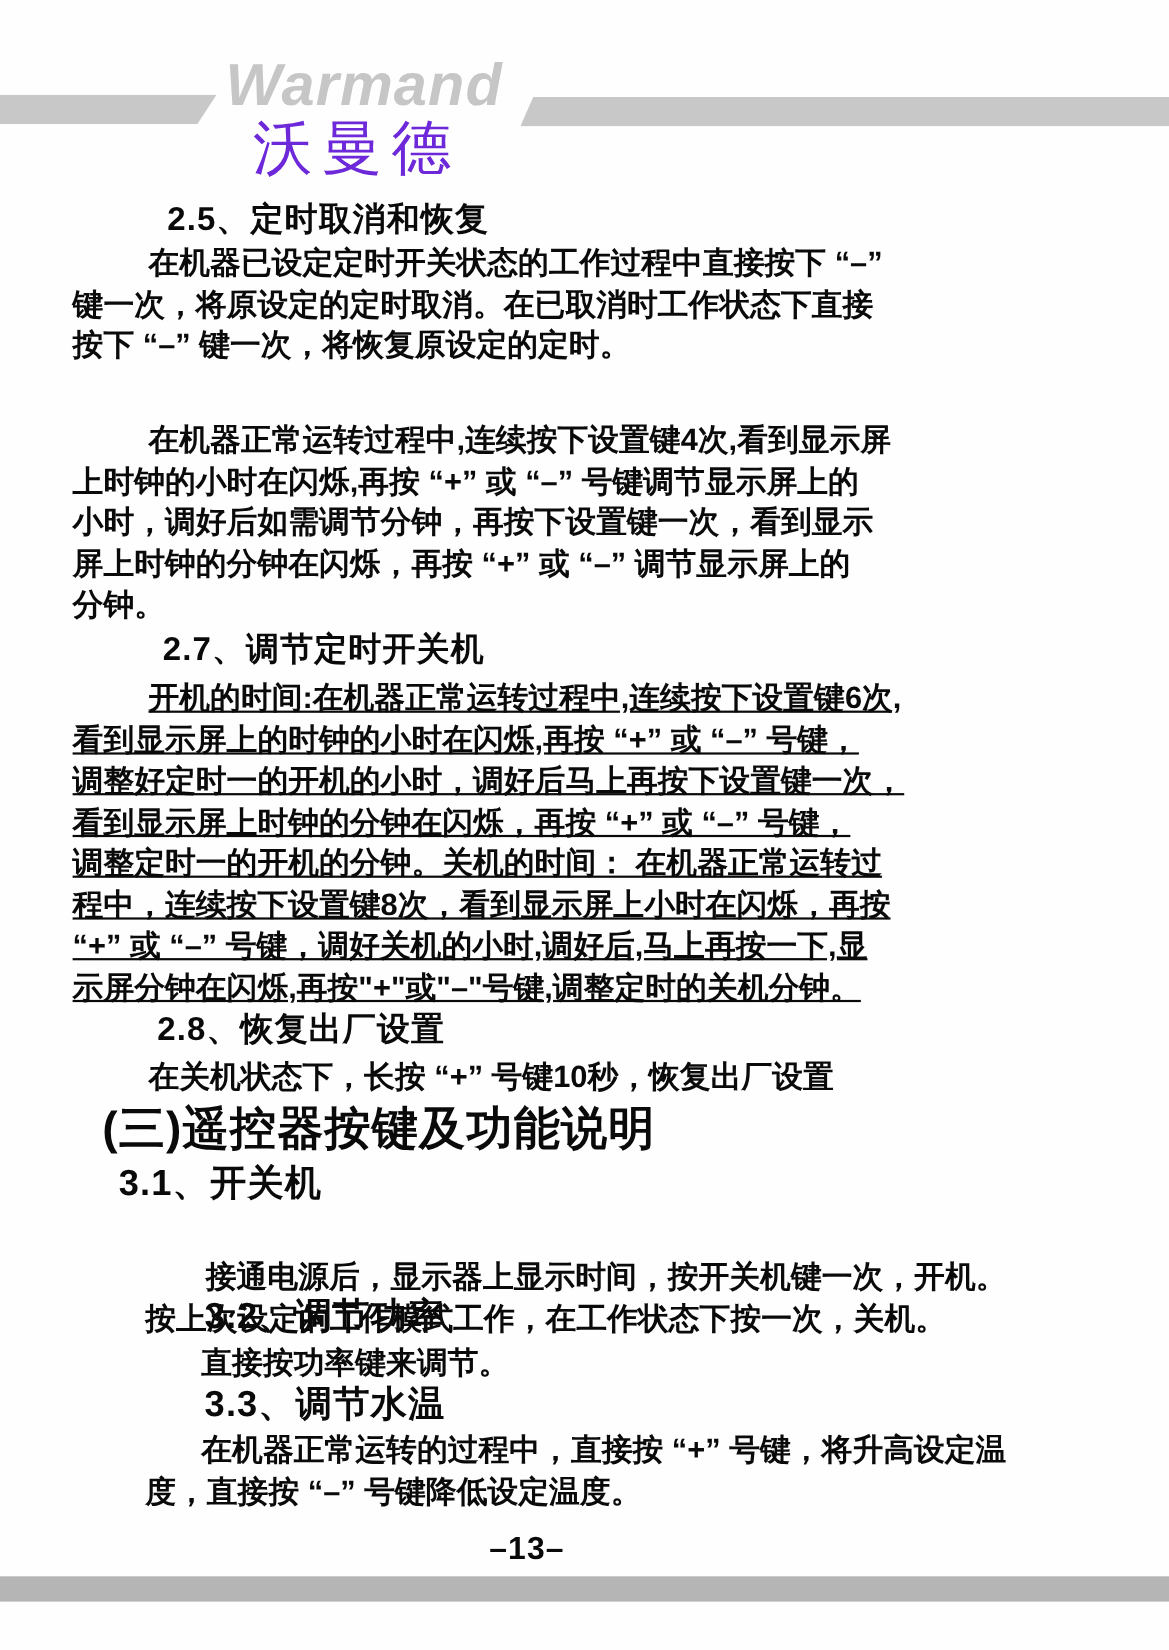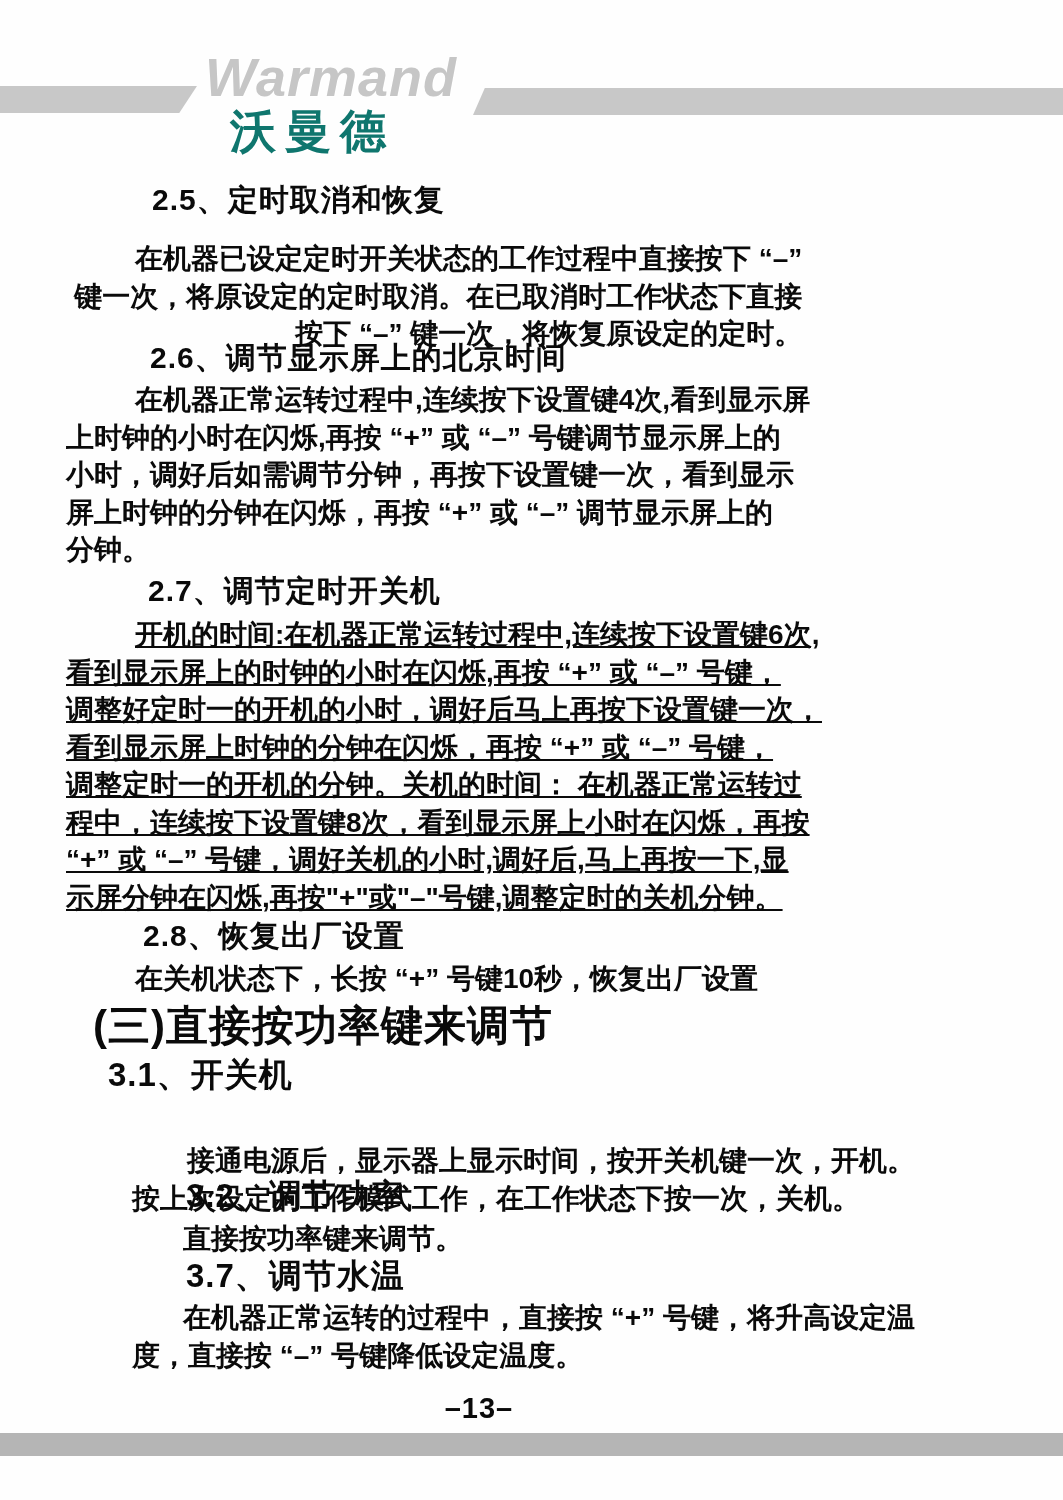--- a/index.html
+++ b/index.html
@@ -19,35 +19,35 @@
   .bar-right { top:88px; left:473px; width:590px; height:27px;
                clip-path:polygon(2% 0, 100% 0, 100% 100%, 0 100%); }
   .logo-en {
     position:absolute; top:50px; left:205px;
     font-size:54px; font-weight:bold; font-style:italic;
     color:#c6c6c6; letter-spacing:1px; line-height:1;
     text-shadow:1px 1px 0 #ffffff;
   }
   .logo-cn {
     position:absolute; top:108px; left:230px;
-    font-size:46px; font-weight:bold;
-    color:#0f766e; letter-spacing:9px; line-height:1;
+    font-size:54px; font-weight:normal;
+    color:#6d28d9; letter-spacing:9px; line-height:1;
     text-shadow:1px 1px 0 #ffffff;
   }
 
   
   .hd, .body, .chapter, .hd3, .footer { position:absolute; margin:0; white-space:pre; }
 
   .hd      { font-size:30px; font-weight:900; line-height:1.06; letter-spacing:1px; }
   .hd3     { font-size:33px; font-weight:700; line-height:1.06; letter-spacing:1px; }
   .chapter { font-size:42px; font-weight:900; line-height:1.05; letter-spacing:1px; }
   .body    { font-size:28px; font-weight:700; line-height:37.5px; }
 
   .hd-25 { top:184px;  left:152px; }
-  .p-25  { top:240px;  left:66px;  text-indent:69px;text-align:right; }
+  .p-25  { top:220px;  left:66px;  text-indent:69px; }
   .hd-26 { top:342px;  left:150px; }
   .p-26  { top:381px;  left:66px;  text-indent:69px; }
   .hd-27 { top:575px;  left:148px; }
   .p-27  { top:616px;  left:66px;  text-indent:69px;text-decoration:underline; }
   .hd-28 { top:920px;  left:143px; }
   .p-28  { top:960px;  left:66px;  text-indent:69px; }
 
   .chapter-3 { top:1004px; left:93px; }
 
   .hd-31 { top:1058px; left:108px; }
@@ -74,49 +74,48 @@
   <div class="bar bar-left"></div>
   <div class="bar bar-right"></div>
   <div class="logo-en">Warmand</div>
   <div class="logo-cn">沃曼德</div>
 
   <h2 class="hd hd-25">2.5、定时取消和恢复</h2>
   <p class="body p-25">在机器已设定定时开关状态的工作过程中直接按下 “–”
 键一次，将原设定的定时取消。在已取消时工作状态下直接
 按下 “–” 键一次，将恢复原设定的定时。</p>
 
-  <h2 class="hd hd-26">2.6、调节显示屏上的北京时间</h2>
   <p class="body p-26">在机器正常运转过程中,连续按下设置键4次,看到显示屏
 上时钟的小时在闪烁,再按 “+” 或 “–” 号键调节显示屏上的
 小时，调好后如需调节分钟，再按下设置键一次，看到显示
 屏上时钟的分钟在闪烁，再按 “+” 或 “–” 调节显示屏上的
 分钟。</p>
 
   <h2 class="hd hd-27">2.7、调节定时开关机</h2>
   <p class="body p-27">开机的时间:在机器正常运转过程中,连续按下设置键6次,
 看到显示屏上的时钟的小时在闪烁,再按 “+” 或 “–” 号键，
 调整好定时一的开机的小时，调好后马上再按下设置键一次，
 看到显示屏上时钟的分钟在闪烁，再按 “+” 或 “–” 号键，
 调整定时一的开机的分钟。关机的时间： 在机器正常运转过
 程中，连续按下设置键8次，看到显示屏上小时在闪烁，再按
 “+” 或 “–” 号键，调好关机的小时,调好后,马上再按一下,显
 示屏分钟在闪烁,再按"+"或"–"号键,调整定时的关机分钟。</p>
 
   <h2 class="hd hd-28">2.8、恢复出厂设置</h2>
   <p class="body p-28">在关机状态下，长按 “+” 号键10秒，恢复出厂设置</p>
 
-  <h1 class="chapter chapter-3">(三)直接按功率键来调节</h1>
+  <h1 class="chapter chapter-3">(三)遥控器按键及功能说明</h1>
 
   <h3 class="hd3 hd-31">3.1、开关机</h3>
   <p class="body p-31">接通电源后，显示器上显示时间，按开关机键一次，开机。
 按上次设定的工作模式工作，在工作状态下按一次，关机。</p>
 
   <h3 class="hd3 hd-32">3.2、调节功率</h3>
   <p class="body p-32">直接按功率键来调节。</p>
 
-  <h3 class="hd3 hd-33">3.7、调节水温</h3>
+  <h3 class="hd3 hd-33">3.3、调节水温</h3>
   <p class="body p-33">在机器正常运转的过程中，直接按 “+” 号键，将升高设定温
 度，直接按 “–” 号键降低设定温度。</p>
 
   <div class="footer">–13–</div>
   <div class="bottom-bar"></div>
 
 </div>
 
 </body></html>

